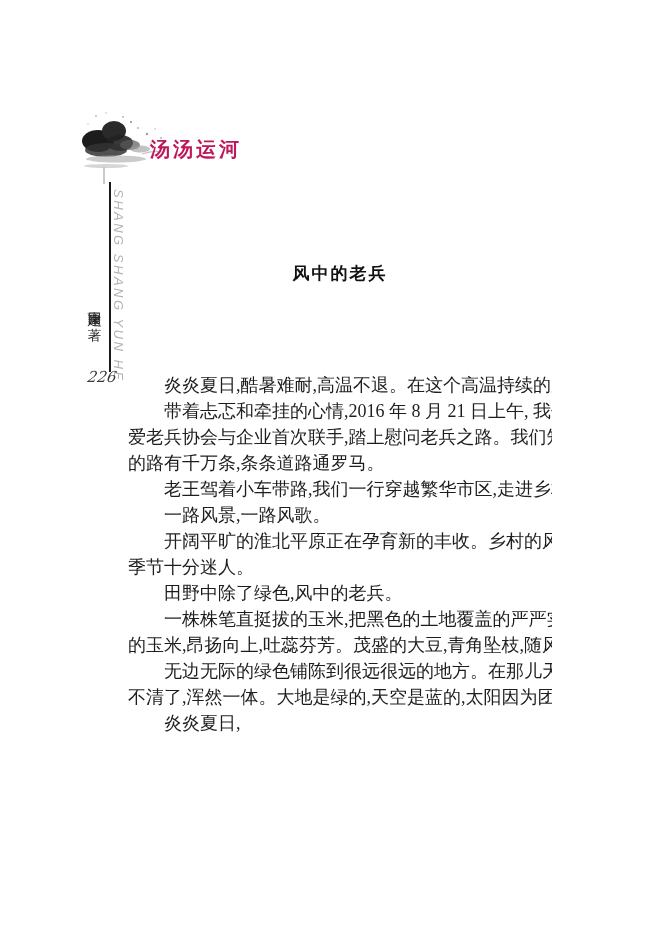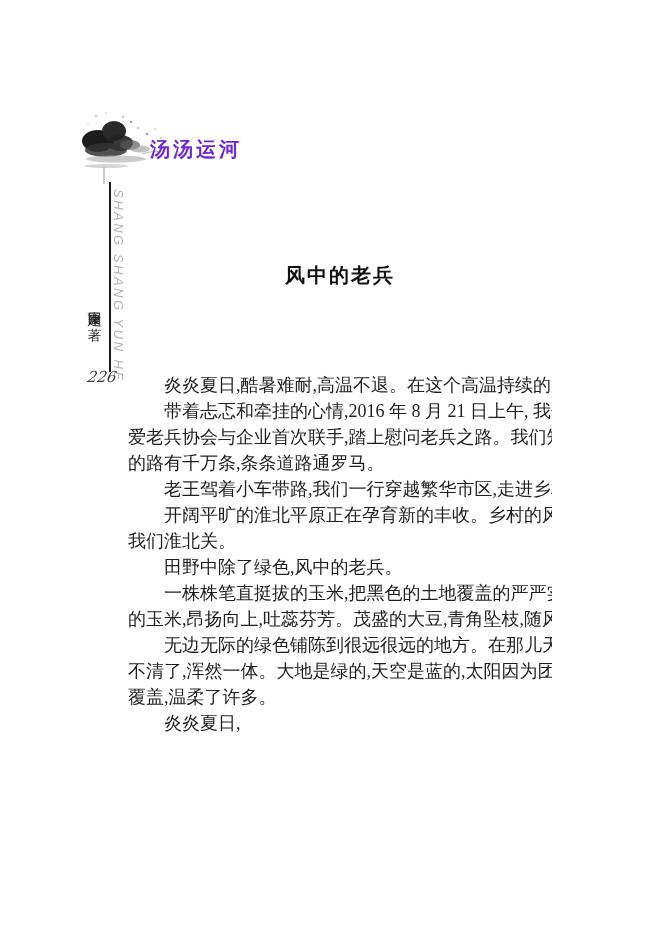--- a/index.html
+++ b/index.html
@@ -25,21 +25,21 @@
     height: 78px;
   }
   .series-title {
     position: absolute;
     left: 150px;
     top: 136px;
     font-family: Liberation Serif, serif;
     font-weight: bold;
     font-size: 20px;
     letter-spacing: 3px;
-    color: #6d28d9;
+    color: #be185d;
     white-space: nowrap;
   }
 
   
   .vrule {
     position: absolute;
     left: 109px;
     top: 182px;
     width: 2px;
     height: 190px;
@@ -85,21 +85,21 @@
   
   .article-title {
     position: absolute;
     left: 128px;
     top: 262px;
     width: 424px;
     margin: 0;
     text-align: center;
     font-family: "Liberation Serif", serif;
     font-weight: bold;
-    font-size: 20px;
+    font-size: 17px;
     letter-spacing: 2px;
     color: #121212;
   }
   .article-body {
     position: absolute;
     left: 128px;
     top: 372px;
     width: 424px;
     font-size: 18px;
     color: #1d1d1d;
@@ -162,33 +162,35 @@
     </div>
     <div class="para">
       <div class="line">带着忐忑和牵挂的心情,2016 年 8 月 21 日上午, 我们淮北关</div>
       <div class="line">爱老兵协会与企业首次联手,踏上慰问老兵之路。我们知道世界上</div>
       <div class="line">的路有千万条,条条道路通罗马。</div>
     </div>
     <div class="para">
       <div class="line">老王驾着小车带路,我们一行穿越繁华市区,走进乡村。</div>
     </div>
     <div class="para">
+      <div class="line">一路风景,一路风歌。</div>
+    </div>
+    <div class="para">
       <div class="line">开阔平旷的淮北平原正在孕育新的丰收。乡村的风景在这个</div>
-      <div class="line">我们淮北关。</div>
+      <div class="line">季节十分迷人。</div>
     </div>
     <div class="para">
       <div class="line">田野中除了绿色,风中的老兵。</div>
     </div>
     <div class="para">
       <div class="line">一株株笔直挺拔的玉米,把黑色的土地覆盖的严严实实。翠绿</div>
       <div class="line">的玉米,昂扬向上,吐蕊芬芳。茂盛的大豆,青角坠枝,随风扶摇。</div>
     </div>
     <div class="para">
       <div class="line">无边无际的绿色铺陈到很远很远的地方。在那儿天与地已分</div>
       <div class="line">不清了,浑然一体。大地是绿的,天空是蓝的,太阳因为团团白云的</div>
-      <div class="line">覆盖,温柔了许多。</div>
     </div>
     <div class="para">
       <div class="line">炎炎夏日,</div>
     </div>
   </div>
 
 </div>
 
 </body></html>

